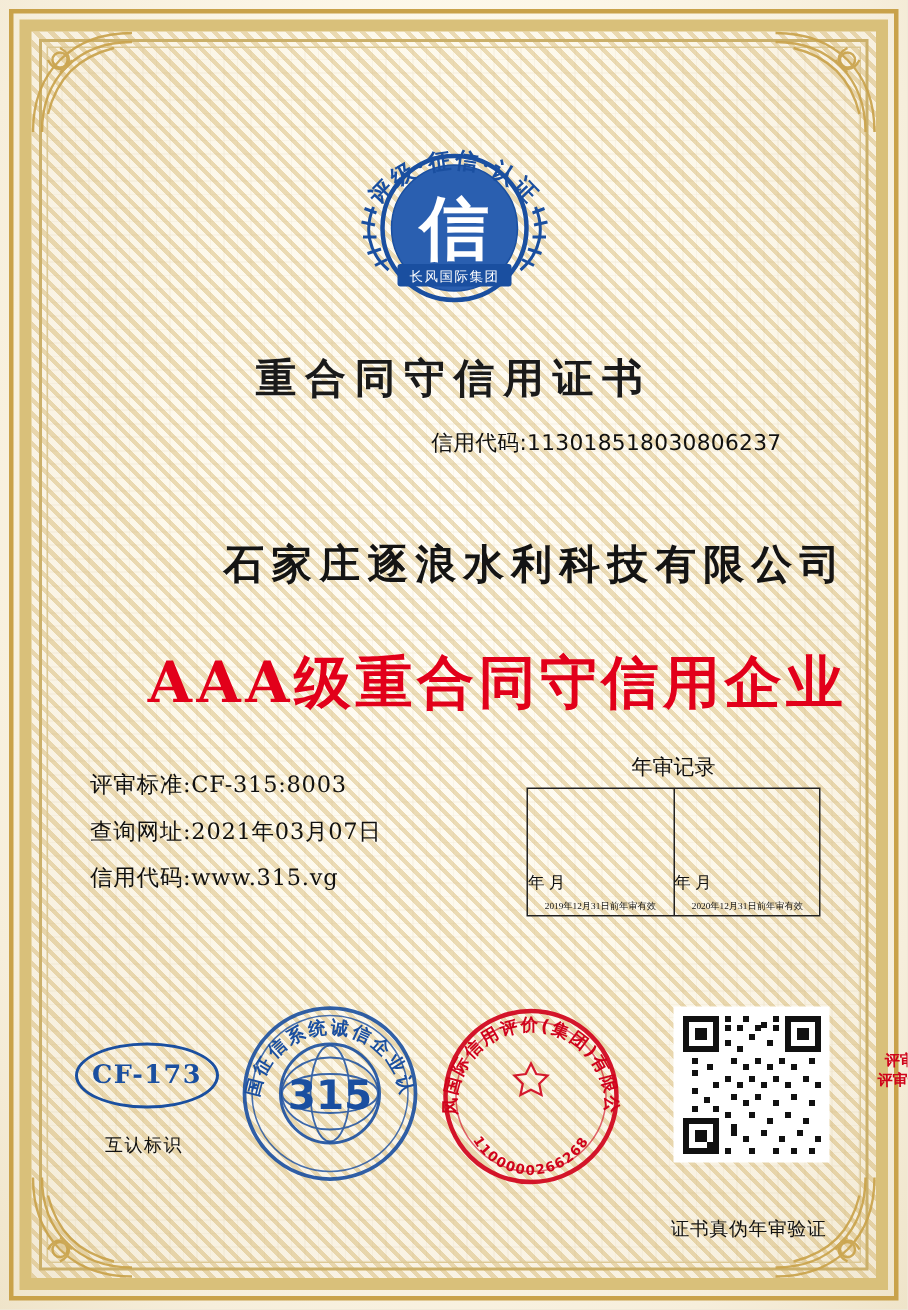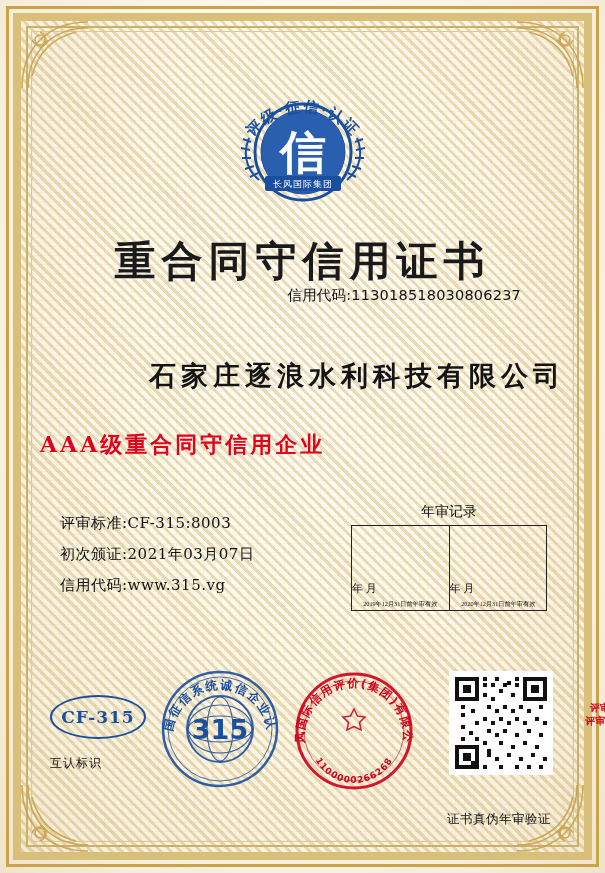--- a/index.html
+++ b/index.html
@@ -66,21 +66,21 @@
     width:160px;height:145px;
     text-align:center;
   }
   .emblem svg{display:block;}
 
   .title{
     position:absolute;left:0;right:0;top:196px;
     text-align:center;
     font-family:"DejaVu Serif", serif;
     font-weight:bold;
-    font-size:41px;
+    font-size:27px;
     letter-spacing:6px;
     color:#1a1a1a;
     text-shadow:0 1px 0 rgba(255,255,255,.6);
   }
   .credit-code{
     position:absolute;right:44px;top:248px;
     font-size:14.5px;
     color:#111;
     font-family:"DejaVu Sans", sans-serif;
     letter-spacing:.2px;
@@ -88,25 +88,25 @@
   .company{
     position:absolute;left:0;right:0;top:320px;
     text-align:right;
     font-family:"DejaVu Serif", serif;
     font-weight:bold;
     font-size:27px;
     letter-spacing:5px;
     color:#141414;
   }
   .grade{
-    position:absolute;left:0;right:0;top:392px;
-    text-align:left;
+    position:absolute;left:12px;right:0;top:392px;
+    text-align:right;
     font-family:"DejaVu Serif", serif;
     font-weight:bold;
-    font-size:22px;
+    font-size:38px;
     letter-spacing:3px;
     color:#e2001a;
   }
 
   
   .info{
     position:absolute;left:20px;top:470px;
     font-family:"DejaVu Serif", serif;
     font-size:15px;
     line-height:31px;
@@ -165,21 +165,21 @@
     border:2px solid #1a4fa0;
     border-radius:50%;
     display:flex;align-items:center;justify-content:center;
     color:#1a4fa0;
     font-family:"DejaVu Serif", serif;
     font-weight:bold;
     font-size:17px;
     letter-spacing:1px;
   }
   .cf-caption{
-    text-align:left;
+    text-align:center;
     font-size:12px;
     color:#111;
     margin-top:16px;
     letter-spacing:1px;
   }
   .seal-blue{
     position:absolute;left:118px;top:0px;
     width:124px;height:124px;
   }
   .seal-red{
@@ -305,42 +305,42 @@
     <div class="title">重合同守信用证书</div>
 
     <div class="credit-code">信用代码:113018518030806237</div>
 
     <div class="company">石家庄逐浪水利科技有限公司</div>
 
     <div class="grade">AAA级重合同守信用企业</div>
 
     <div class="info">
       <div>评审标准:CF-315:8003</div>
-      <div>初次颁证:2021年03月07日</div>
+      <div>查询网址:2021年03月07日</div>
       <div>信用代码:www.315.vg</div>
     </div>
 
     <div class="review">
       <div class="review-title">年审记录</div>
       <div class="review-box">
         <div class="review-cell">
           <div class="cell-ym">年  月</div>
           <div class="cell-note">2019年12月31日前年审有效</div>
         </div>
         <div class="review-cell">
           <div class="cell-ym">年  月</div>
           <div class="cell-note">2020年12月31日前年审有效</div>
         </div>
       </div>
     </div>
 
     <div class="bottom">
 
       <div class="cf-badge">
-        <div class="cf-oval">CF-315</div>
+        <div class="cf-oval">CF-173</div>
         <div class="cf-caption">互认标识</div>
       </div>
 
       <div class="seal-blue">
         <svg viewBox="0 0 124 124" width="124" height="124">
           <defs>
             <path id="blueArc" d="M14,70 A48,48 0 1 1 110,70"></path>
             <path id="blueArcBottom" d="M18,66 A44,44 0 0 0 106,66"></path>
           </defs>
           <circle cx="62" cy="62" r="57" fill="none" stroke="#1a4fa0" stroke-width="2.5" opacity=".9"></circle>

